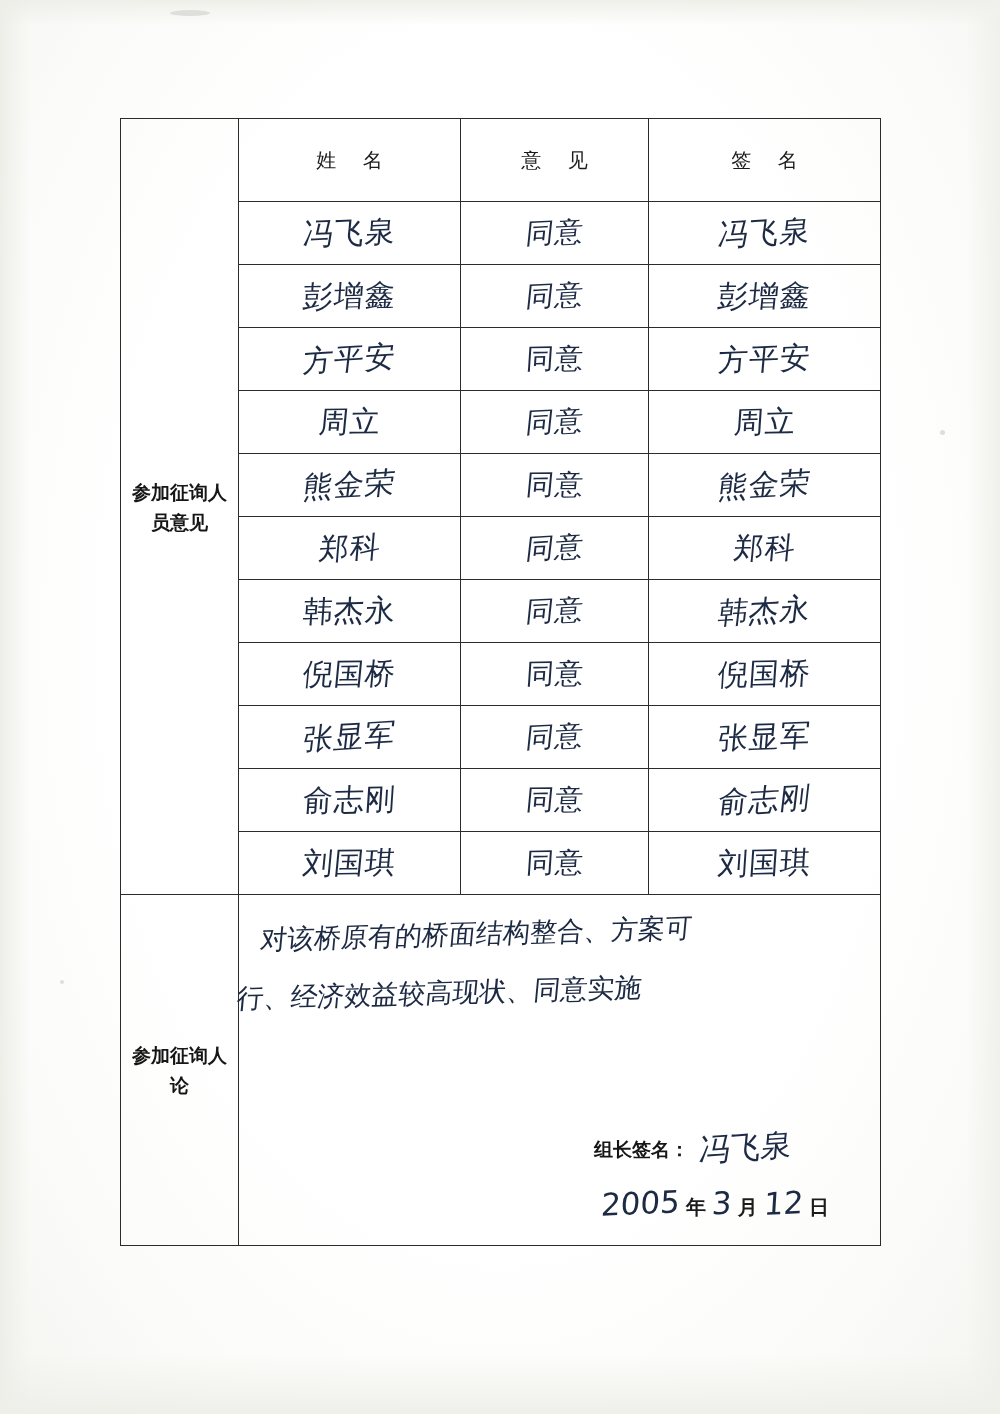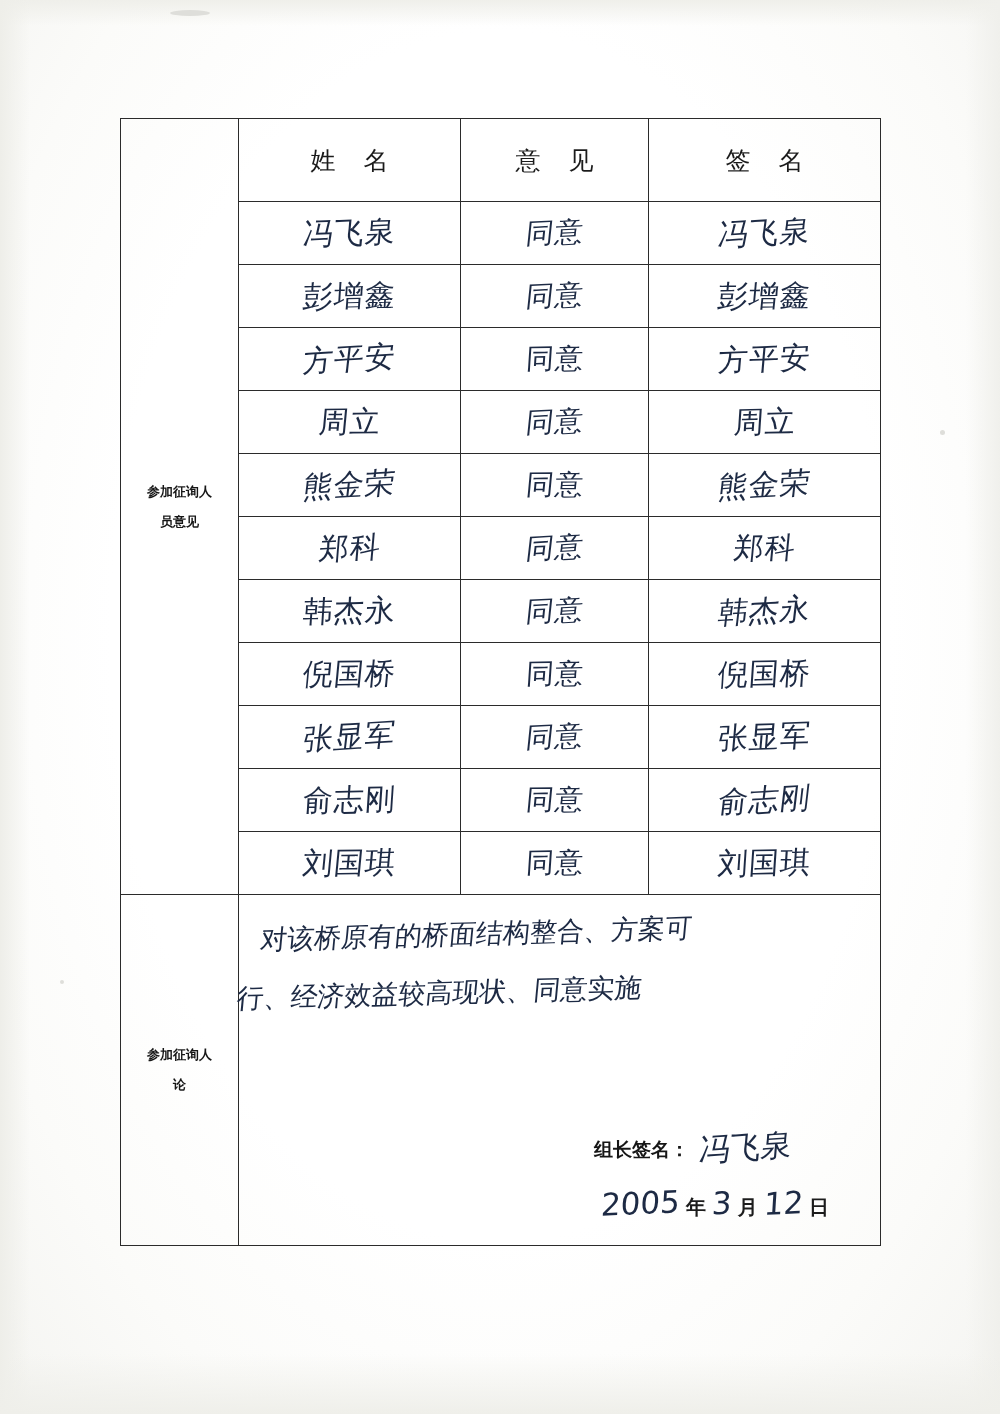--- a/index.html
+++ b/index.html
@@ -68,30 +68,30 @@
   .col-label { width: 118px; }
   .col-name  { width: 222px; }
   .col-op    { width: 188px; }
   .col-sign  { width: 232px; }
 
   .row-head td { height: 82px; }
   .row-entry td { height: 62px; }
 
   .head-cell {
     text-align: center;
-    font-size: 25px;
+    font-size: 20px;
     letter-spacing: 10px;
     color: #1b1b1b;
     font-family: "DejaVu Sans", sans-serif;
     text-indent: 10px;
   }
 
   .side-label {
     text-align: center;
-    font-size: 13px;
+    font-size: 19px;
     line-height: 30px;
     color: #161616;
     font-family: "DejaVu Sans", sans-serif;
     font-weight: bold;
     padding: 0 6px;
   }
 
   
   .hand {
     font-family: "DejaVu Sans", sans-serif;

